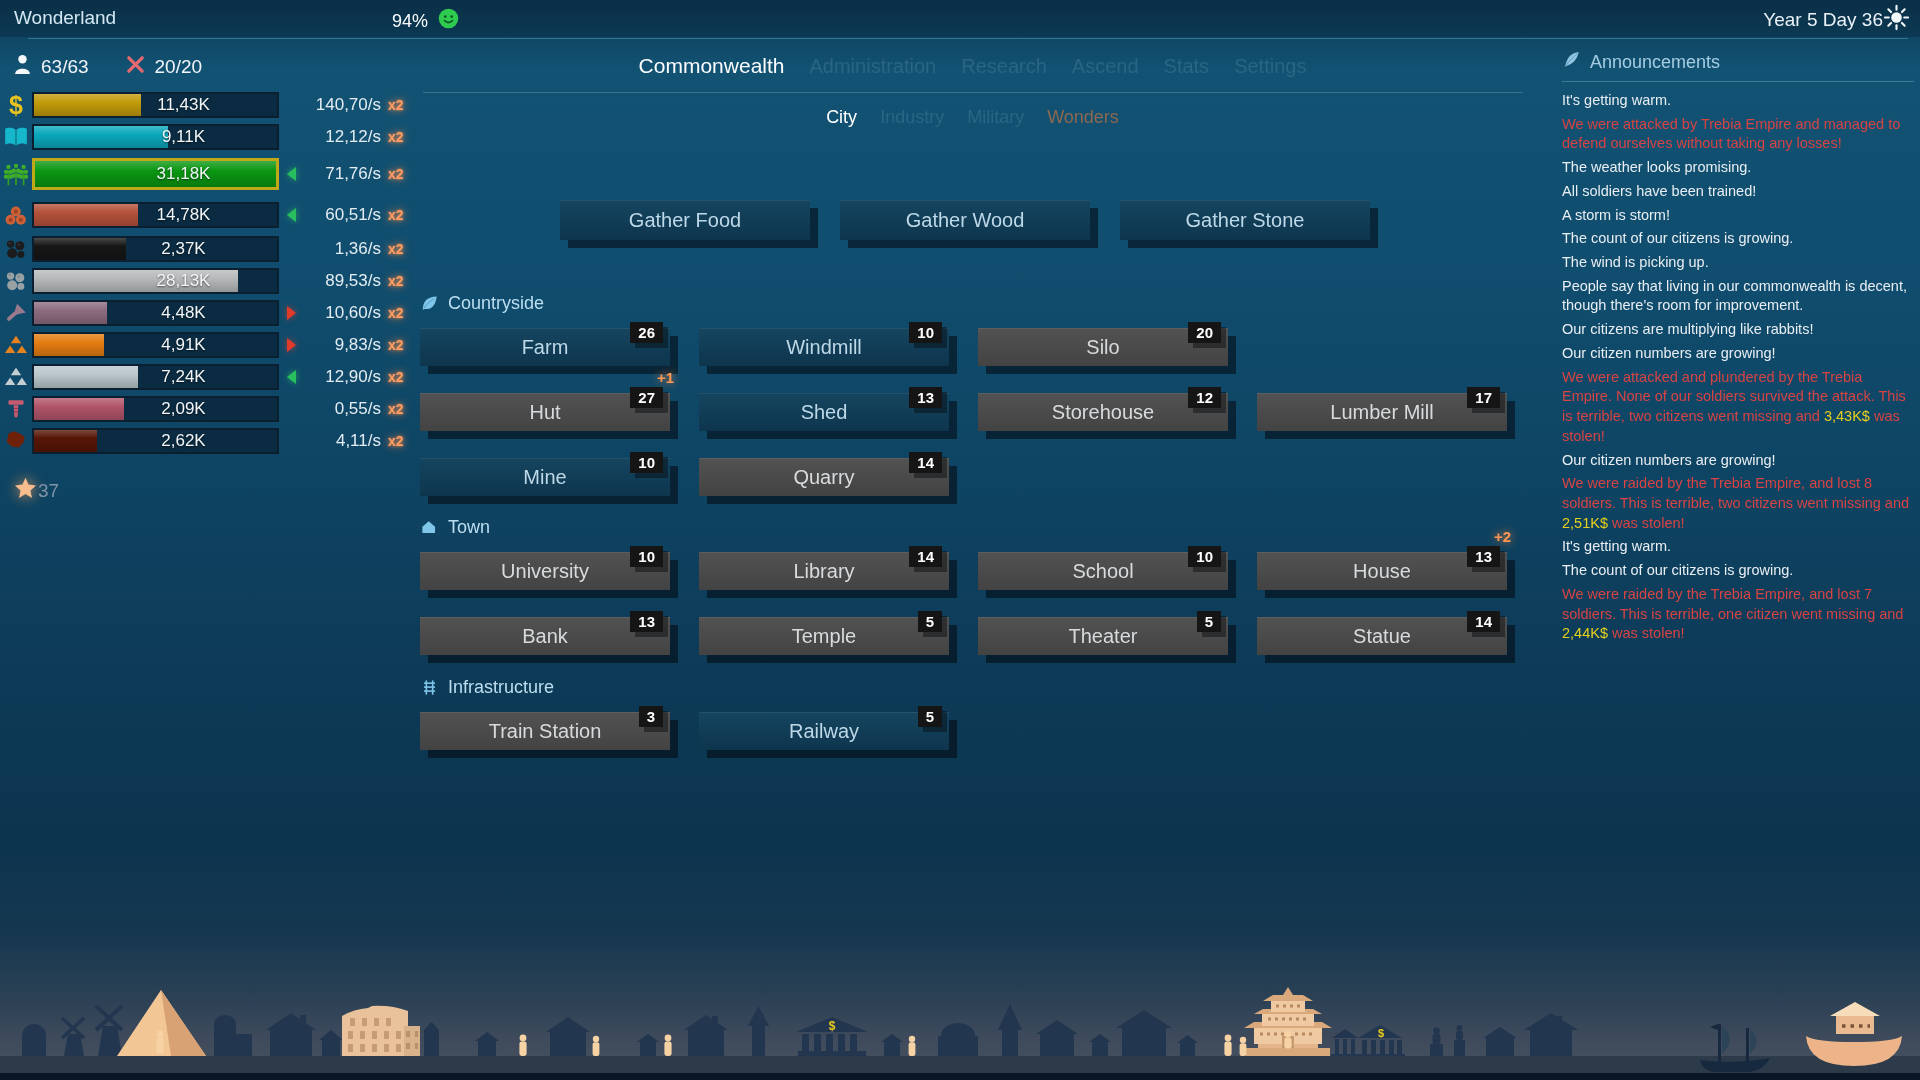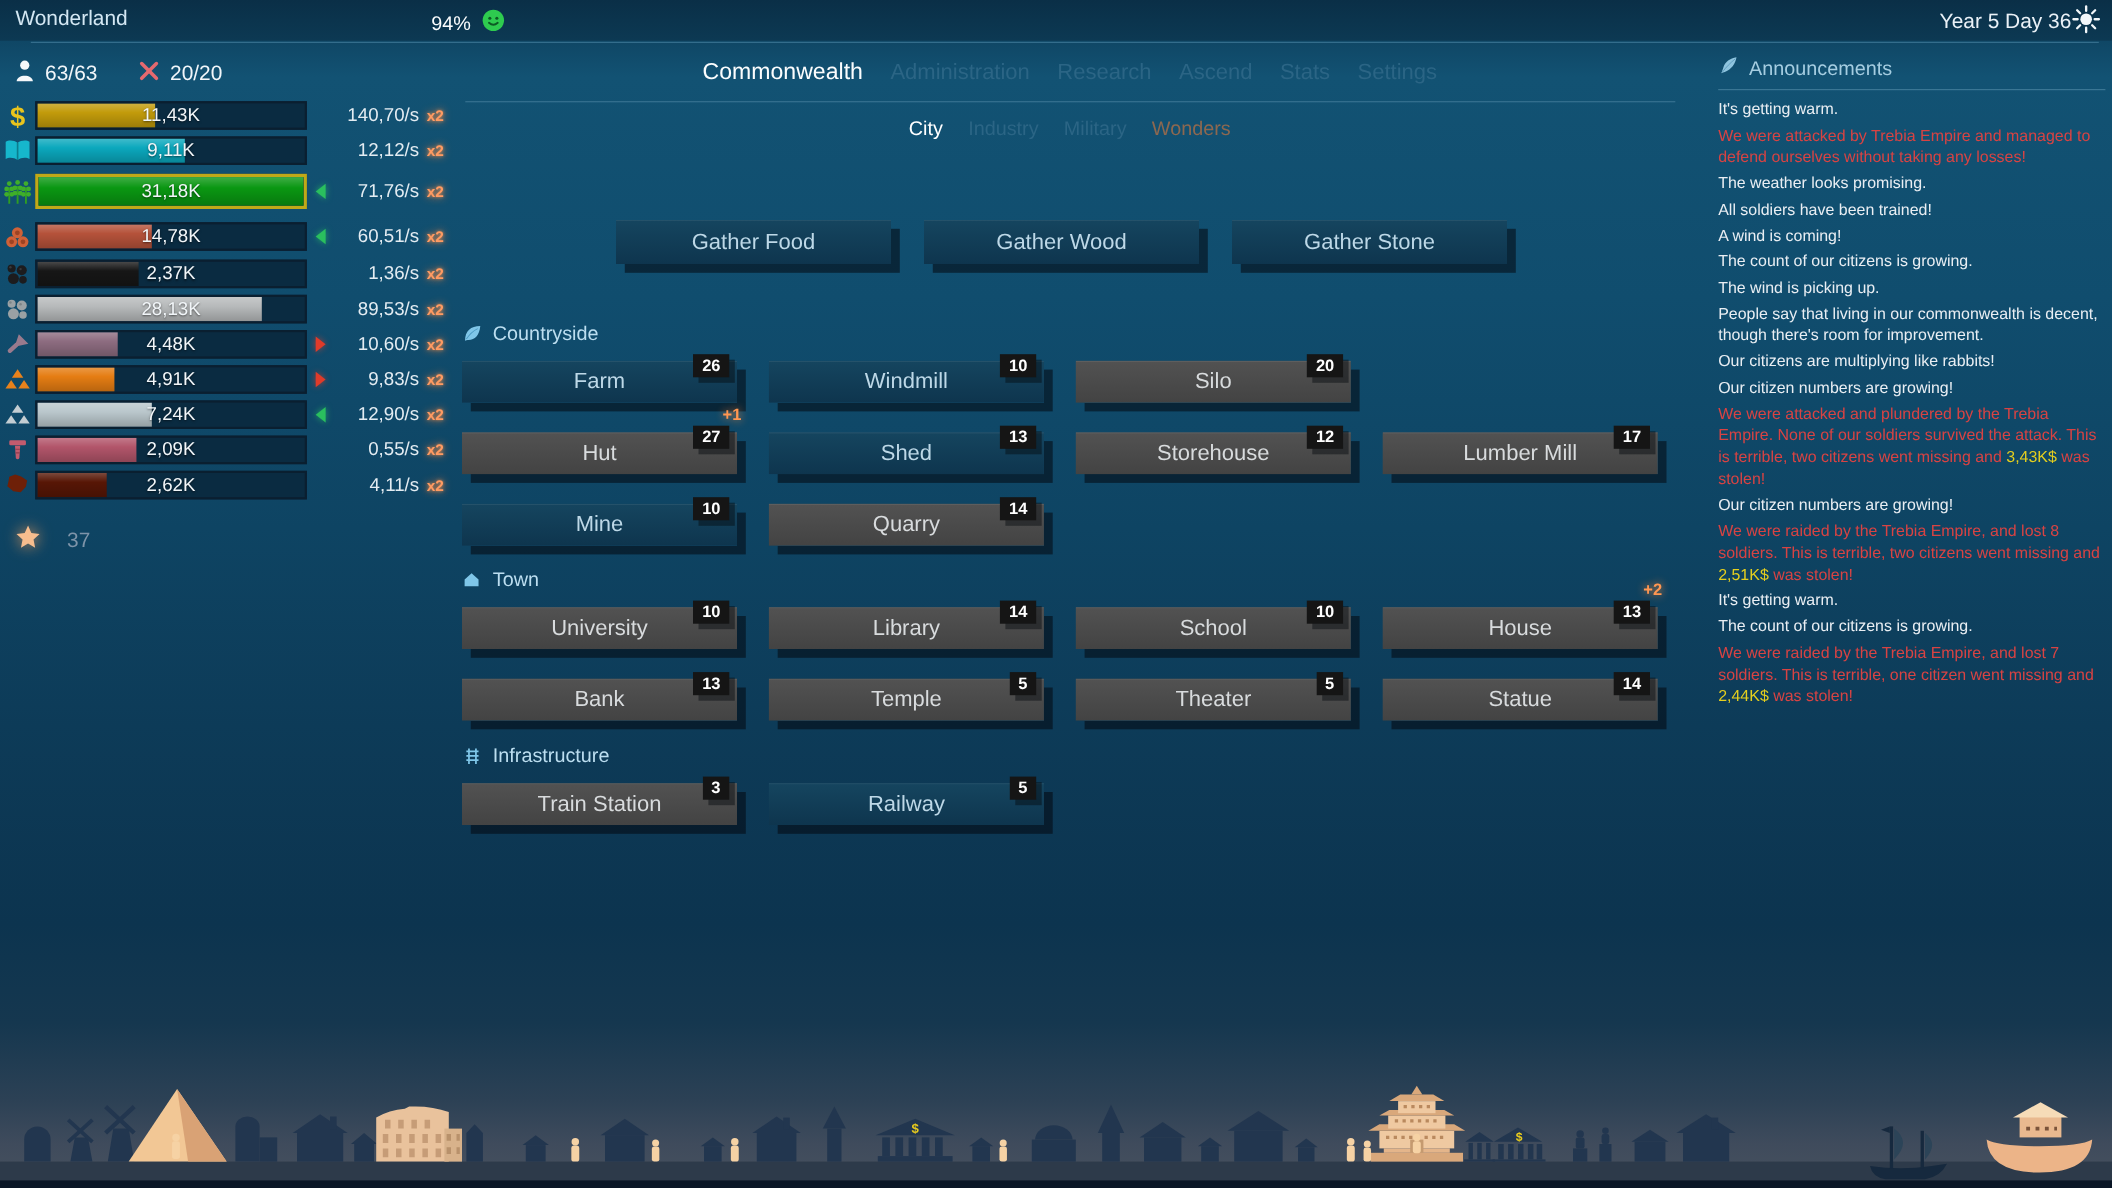--- a/index.html
+++ b/index.html
@@ -33,31 +33,31 @@
   .res-row:nth-child(8){top:332px;} .res-row:nth-child(9){top:364px;}
   .res-row:nth-child(10){top:396px;}.res-row:nth-child(11){top:428px;}
   .res-icon{position:absolute;left:2px;top:50%;transform:translateY(-50%);width:27px;height:27px;display:flex;align-items:center;justify-content:center;}
   .res-icon svg{width:26px;height:26px;}
   .res-bar{position:absolute;left:32px;top:0;width:247px;height:100%;
     background:#0a2b41;border:2px solid #0a1f30;box-sizing:border-box;overflow:hidden;}
   .res-row.selected .res-bar{border:3px solid #c0a918;}
   .res-fill{position:absolute;left:0;top:0;bottom:0;
     background-image:linear-gradient(180deg,rgba(255,255,255,.22),rgba(255,255,255,0) 38%,rgba(0,0,0,.2));}
   .res-value{position:absolute;left:0;top:0;width:100%;height:100%;display:flex;align-items:center;justify-content:center;
-    font-size:17px;color:#f2f6f9;text-shadow:0 1px 2px rgba(0,0,0,.55);}
+    font-size:17px;color:#f2f6f9;text-shadow:0 1px 2px rgba(0,0,0,.55);padding-left:28px;}
   .res-ind{position:absolute;left:287px;top:50%;transform:translateY(-50%);width:0;height:0;
     border-top:7px solid transparent;border-bottom:7px solid transparent;}
   .res-ind.green{border-right:9px solid #2abf5e;filter:drop-shadow(0 0 3px rgba(40,200,95,.7));}
   .res-ind.red{border-left:9px solid #e03b2a;filter:drop-shadow(0 0 3px rgba(225,60,40,.7));}
   .res-rate{position:absolute;left:295px;top:0;width:86px;height:100%;display:flex;align-items:center;justify-content:flex-end;
     font-size:17px;color:#e3ecf2;}
   .res-mult{position:absolute;left:388px;top:50%;transform:translateY(-50%);
     font-size:14px;font-weight:bold;color:#ff9b63;
     text-shadow:0 0 8px rgba(255,140,70,.95),0 0 3px rgba(255,150,80,.8);}
-  .starrow{position:absolute;left:13px;top:476px;display:flex;align-items:center;gap:23px;font-size:19px;color:#7e94a9;}
+  .starrow{position:absolute;left:13px;top:476px;display:flex;align-items:center;font-size:19px;color:#7e94a9;}
   .star-icon svg{filter:drop-shadow(0 0 7px rgba(250,160,90,.9));}
   
   .main-tabs{position:absolute;left:420px;top:54px;width:1105px;display:flex;justify-content:center;align-items:baseline;gap:25px;}
   .main-tab{font-size:20px;color:#2b6585;cursor:default;}
   .main-tab.active{color:#fbfdfe;font-size:21px;}
   .tabs-divider{position:absolute;left:423px;top:92px;width:1100px;height:1px;background:rgba(120,170,198,.4);}
   .sub-tabs{position:absolute;left:420px;top:107px;width:1105px;display:flex;justify-content:center;align-items:baseline;gap:23px;}
   .sub-tab{font-size:18px;color:#2b6585;}
   .sub-tab.active{color:#ffffff;}
   .sub-tab.tint-bronze{color:#8d6850;}
@@ -513,21 +513,21 @@
             <path d="M4.5 20 C9 14 14 9 19.5 4.5" stroke="#5e9cbd" stroke-width="1.1" fill="none"></path>
           </svg></span>
       <span>Announcements</span>
     </div>
     <div class="ann-divider"></div>
     <div class="ann-list">
         <div class="ann-item"><span class="seg-white">It's getting warm.</span></div>
         <div class="ann-item"><span class="seg-red">We were attacked by Trebia Empire and managed to defend ourselves without taking any losses!</span></div>
         <div class="ann-item"><span class="seg-white">The weather looks promising.</span></div>
         <div class="ann-item"><span class="seg-white">All soldiers have been trained!</span></div>
-        <div class="ann-item"><span class="seg-white">A wind is coming!</span></div>
+        <div class="ann-item"><span class="seg-white">A storm is storm!</span></div>
         <div class="ann-item"><span class="seg-white">The count of our citizens is growing.</span></div>
         <div class="ann-item"><span class="seg-white">The wind is picking up.</span></div>
         <div class="ann-item"><span class="seg-white">People say that living in our commonwealth is decent, though there's room for improvement.</span></div>
         <div class="ann-item"><span class="seg-white">Our citizens are multiplying like rabbits!</span></div>
         <div class="ann-item"><span class="seg-white">Our citizen numbers are growing!</span></div>
         <div class="ann-item"><span class="seg-red">We were attacked and plundered by the Trebia Empire. None of our soldiers survived the attack. This is terrible, two citizens went missing and </span><span class="seg-yellow">3,43K$</span><span class="seg-red"> was stolen!</span></div>
         <div class="ann-item"><span class="seg-white">Our citizen numbers are growing!</span></div>
         <div class="ann-item"><span class="seg-red">We were raided by the Trebia Empire, and lost 8 soldiers. This is terrible, two citizens went missing and </span><span class="seg-yellow">2,51K$</span><span class="seg-red"> was stolen!</span></div>
         <div class="ann-item"><span class="seg-white">It's getting warm.</span></div>
         <div class="ann-item"><span class="seg-white">The count of our citizens is growing.</span></div>

